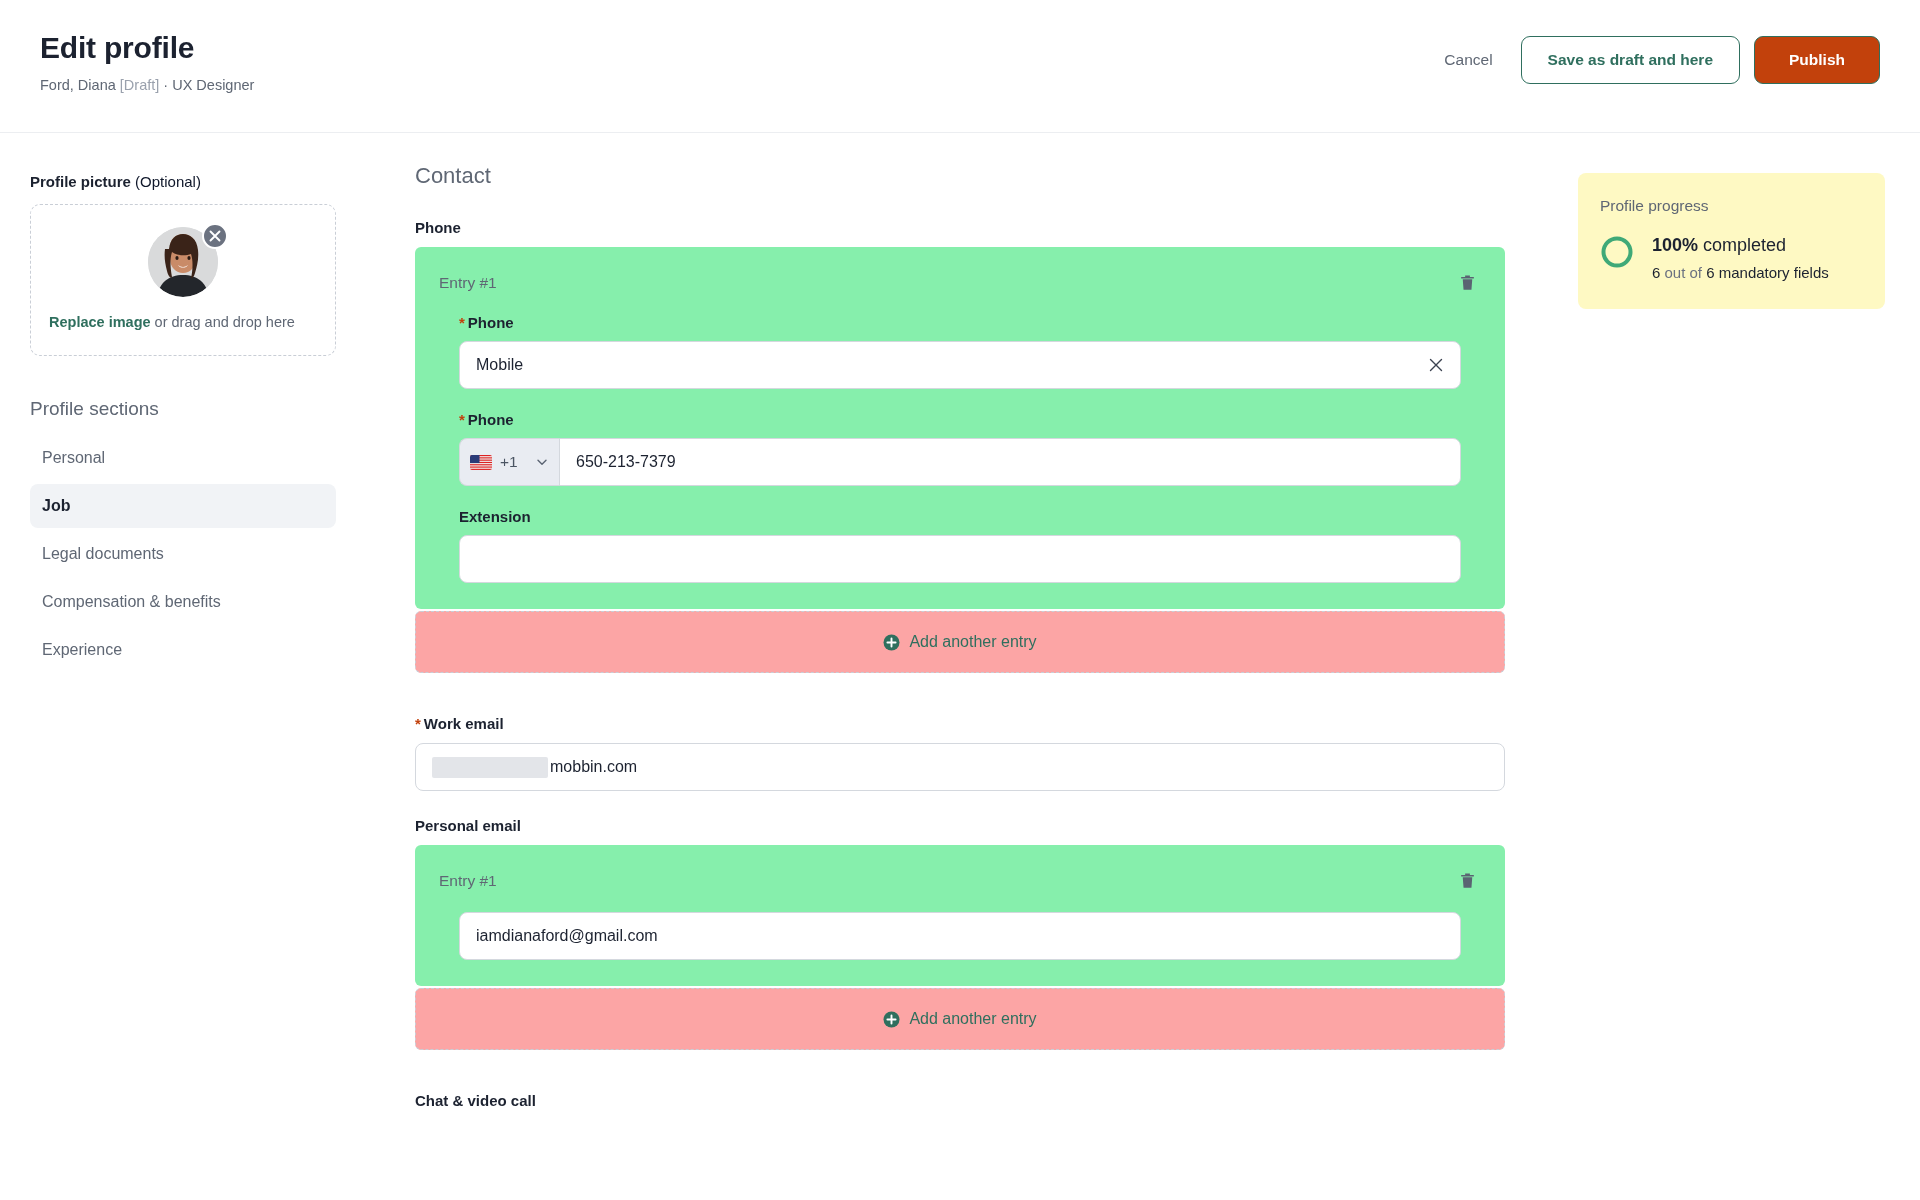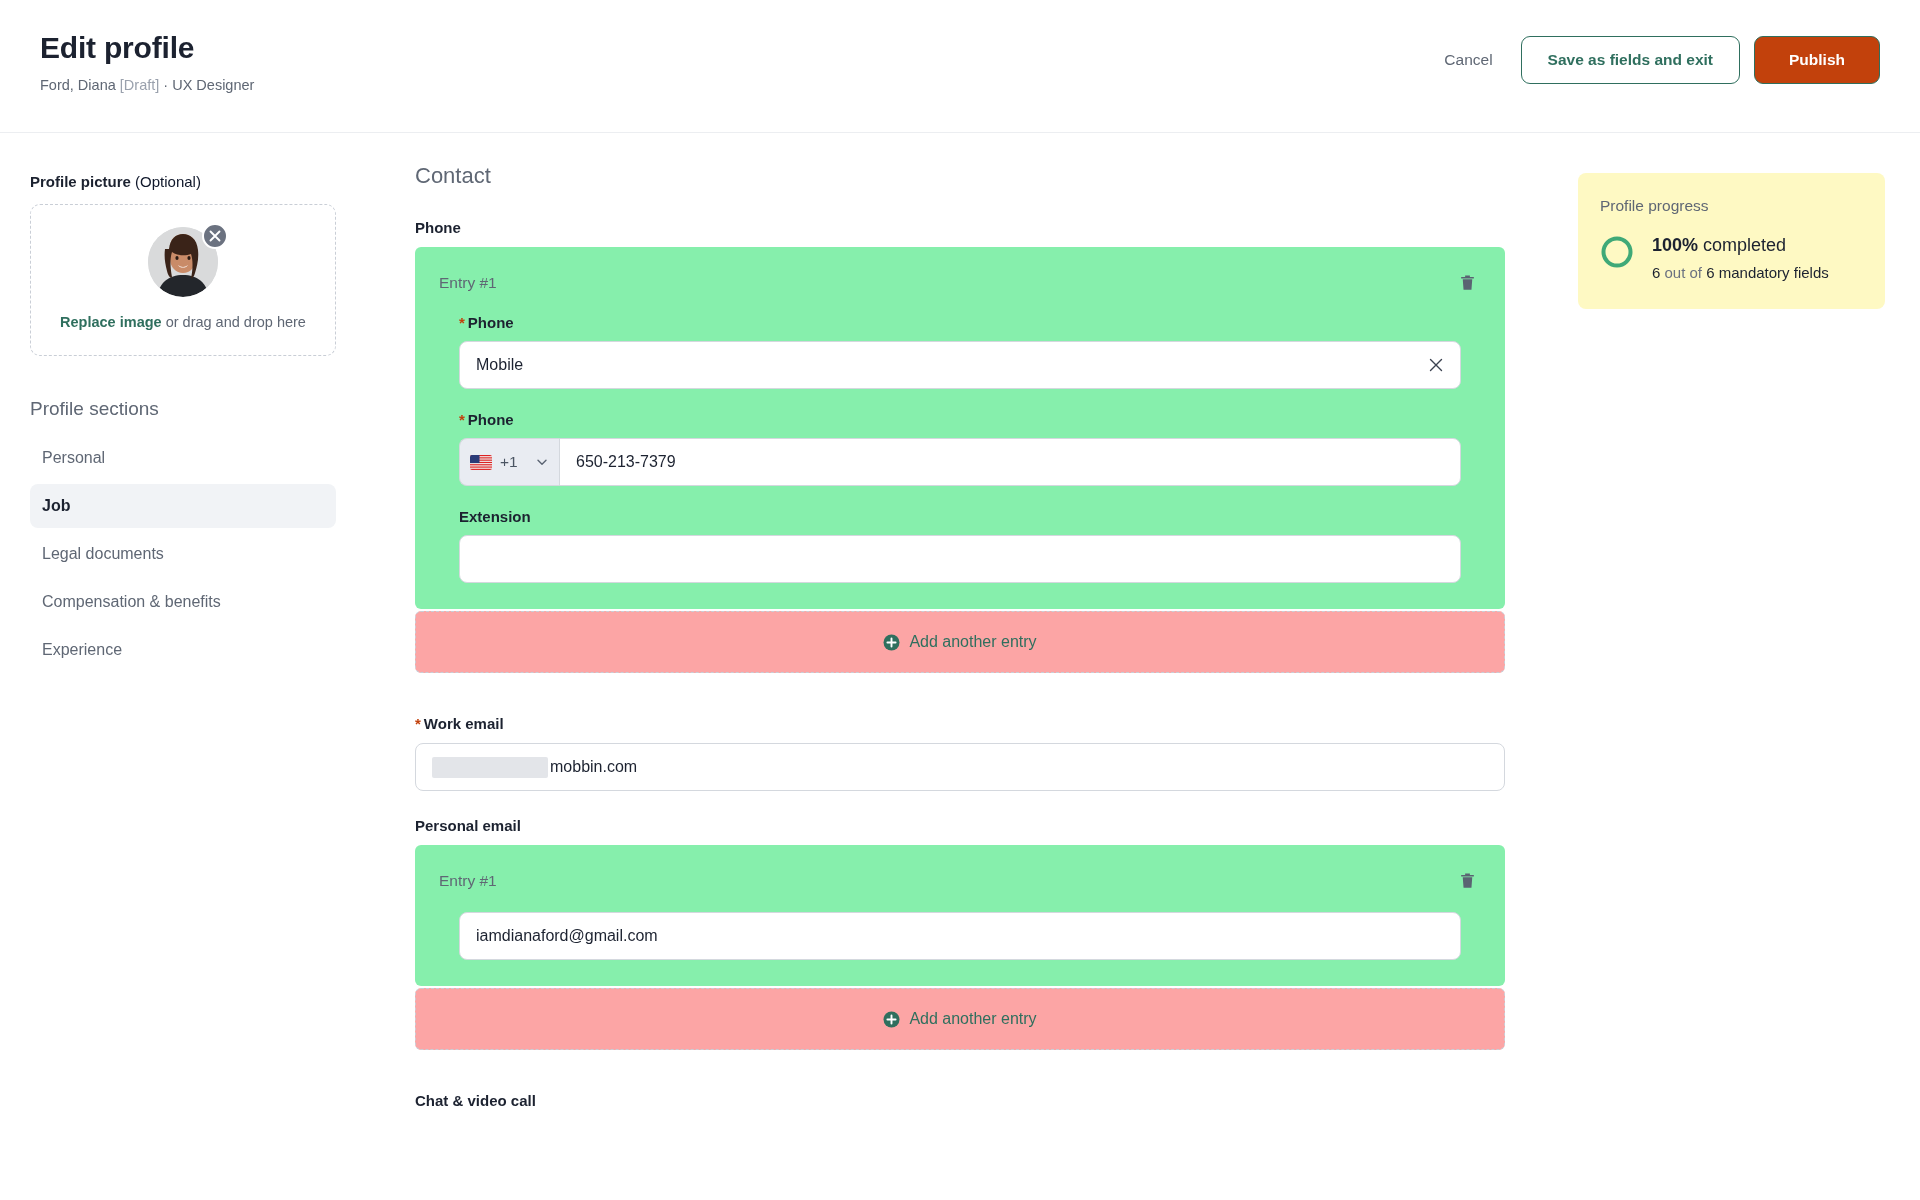--- a/index.html
+++ b/index.html
@@ -94,21 +94,21 @@
     color: #1c2230;
     margin-bottom: 14px;
   }
   .pp-label b { font-weight: bold; }
   .pp-label span { color: #0f172a; font-weight: normal; }
   .dropzone {
     width: 306px;
     border: 1px dashed #c9ced6;
     border-radius: 10px;
     padding: 22px 18px 22px 18px;
-    text-align: center;
+    text-align: left;
   }
   .avatar-wrap {
     position: relative;
     width: 70px; height: 70px;
     margin: 0 auto 14px auto;
   }
   .avatar {
     width: 70px; height: 70px;
     border-radius: 50%;
     overflow: hidden;
@@ -326,21 +326,21 @@
   <div class="title-wrap">
     <div class="page-title">Edit profile</div>
     <div class="subtitle">
       <span>Ford, Diana</span>
       <span class="draft">[Draft]</span>
       <span>· UX Designer</span>
     </div>
   </div>
   <div class="header-actions">
     <button class="btn-cancel">Cancel</button>
-    <button class="btn-draft">Save as fields and exit</button>
+    <button class="btn-draft">Save as draft and here</button>
     <button class="btn-publish">Publish</button>
   </div>
 </div>
 
 <div class="body">
 
   <aside class="sidebar">
     <div class="pp-label">
       <b>Profile picture</b>
       <span>(Optional)</span>

